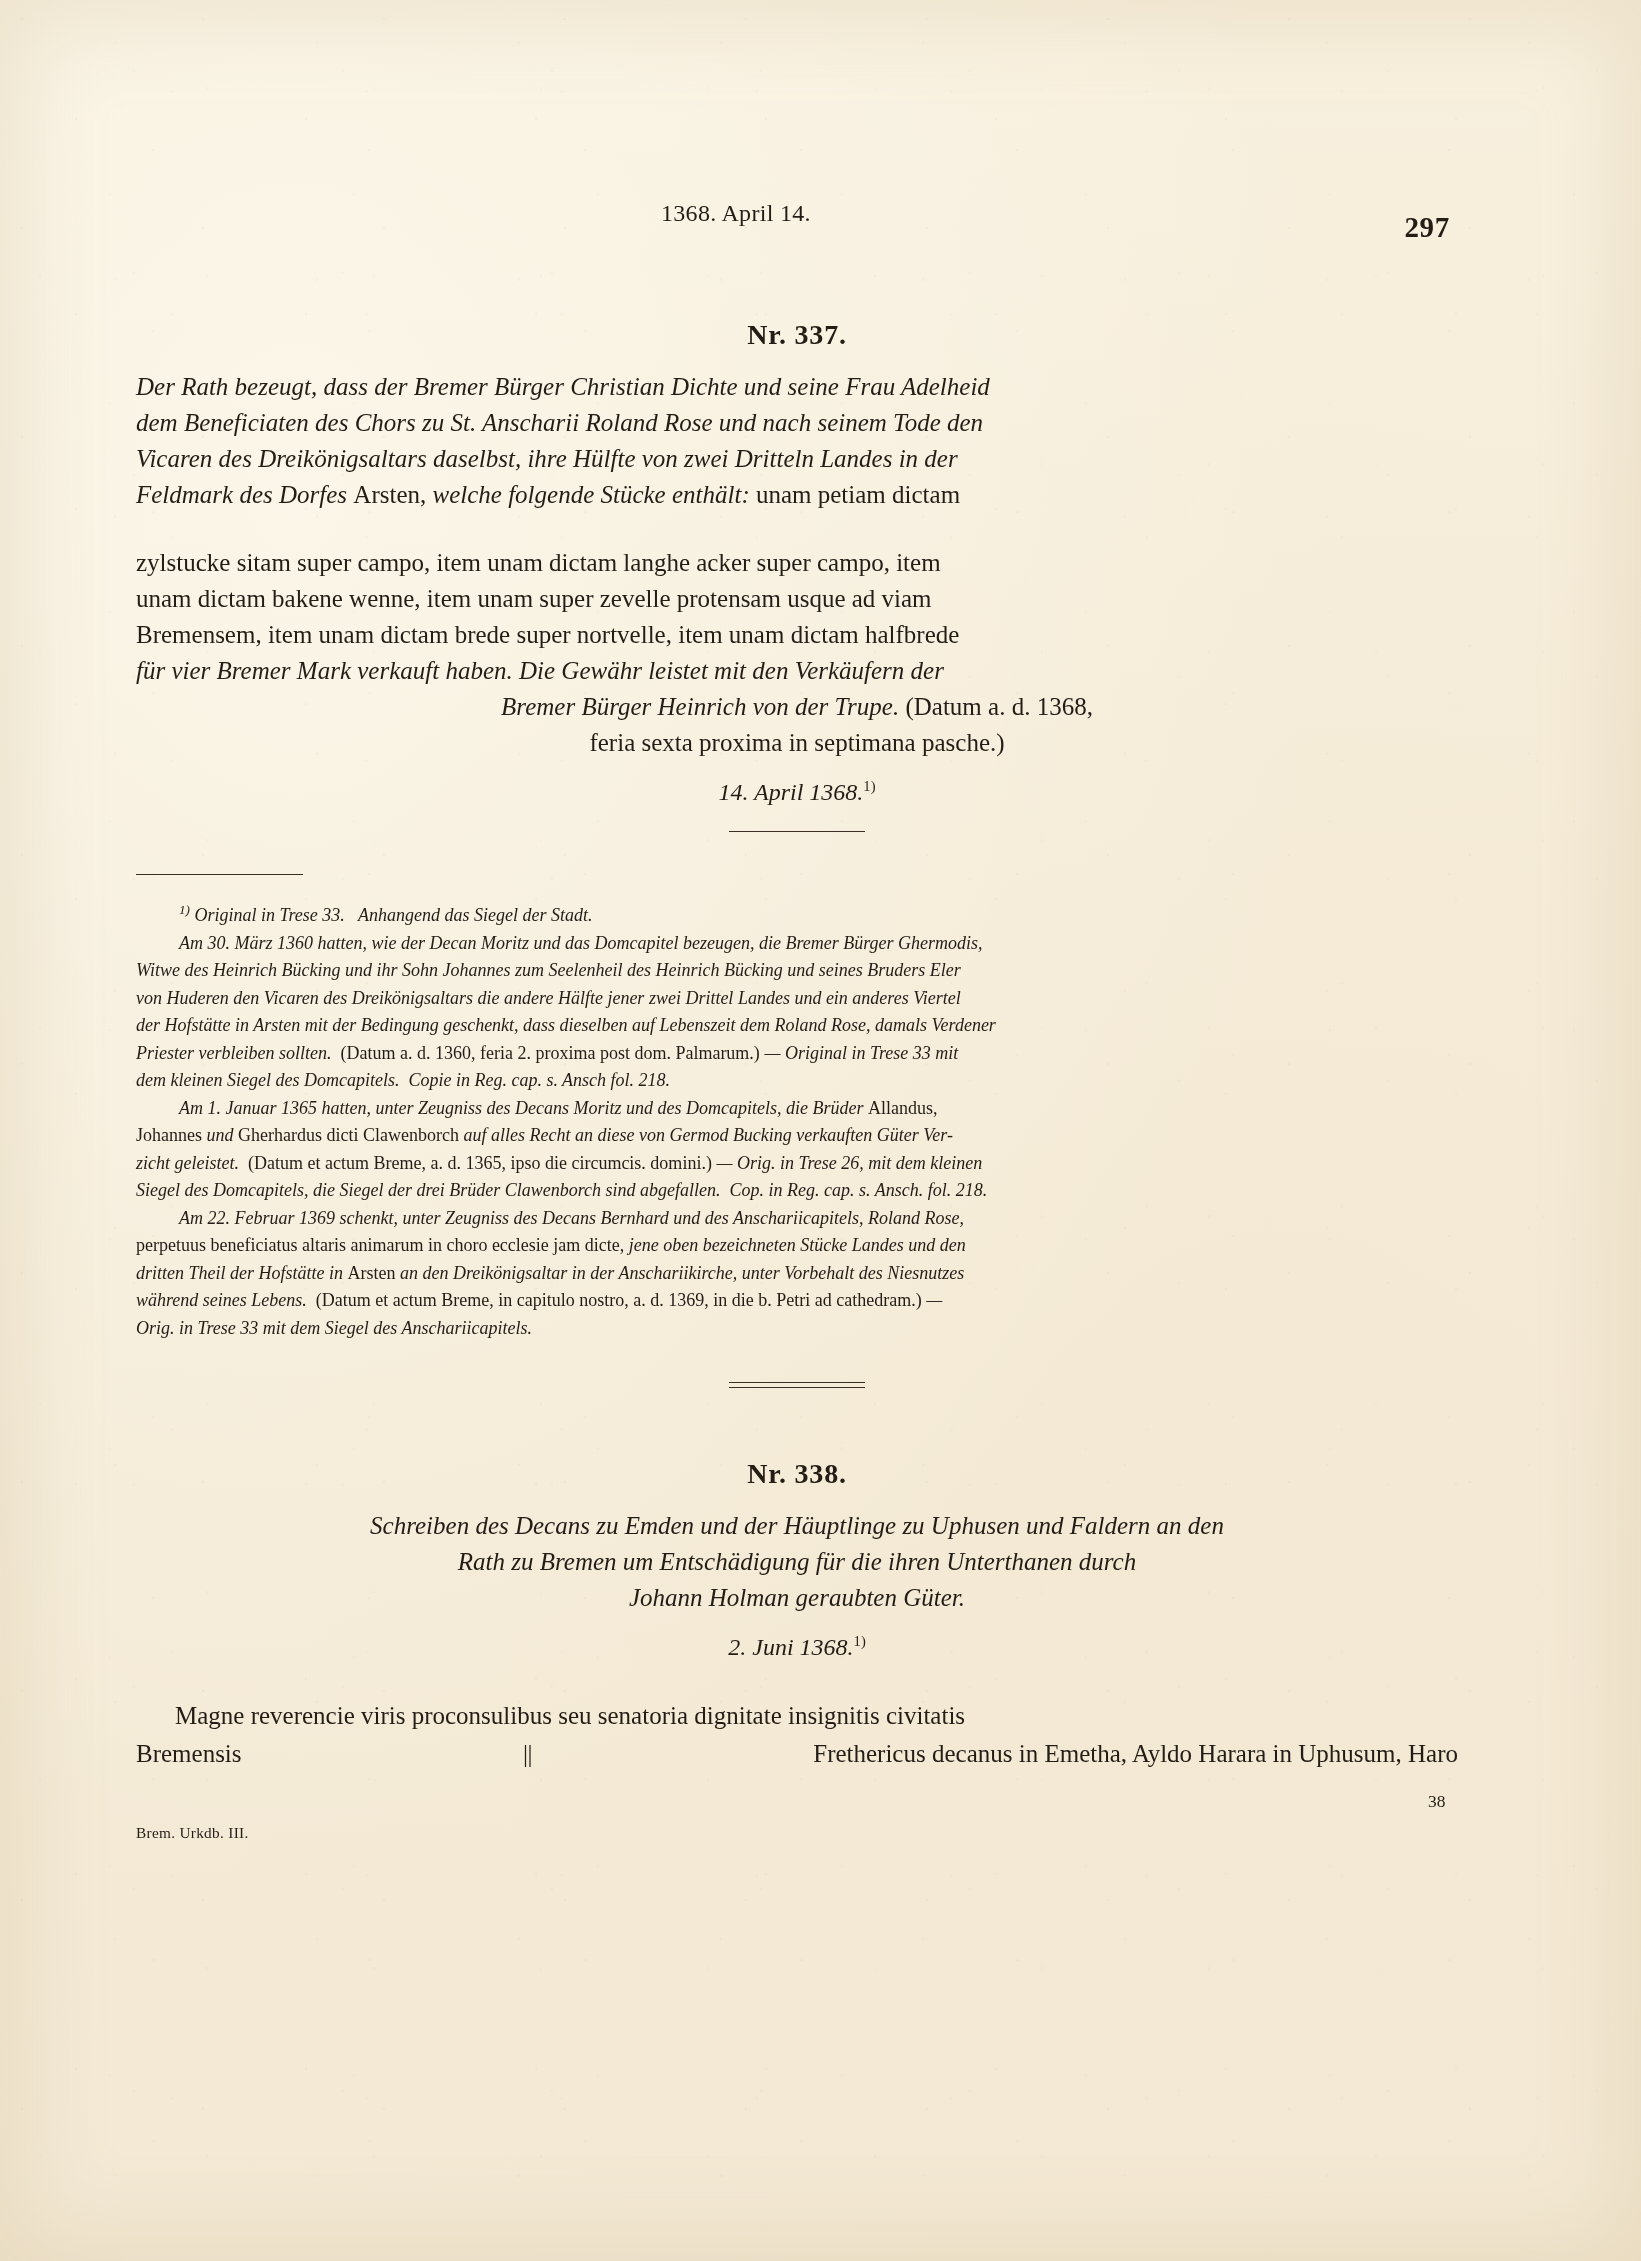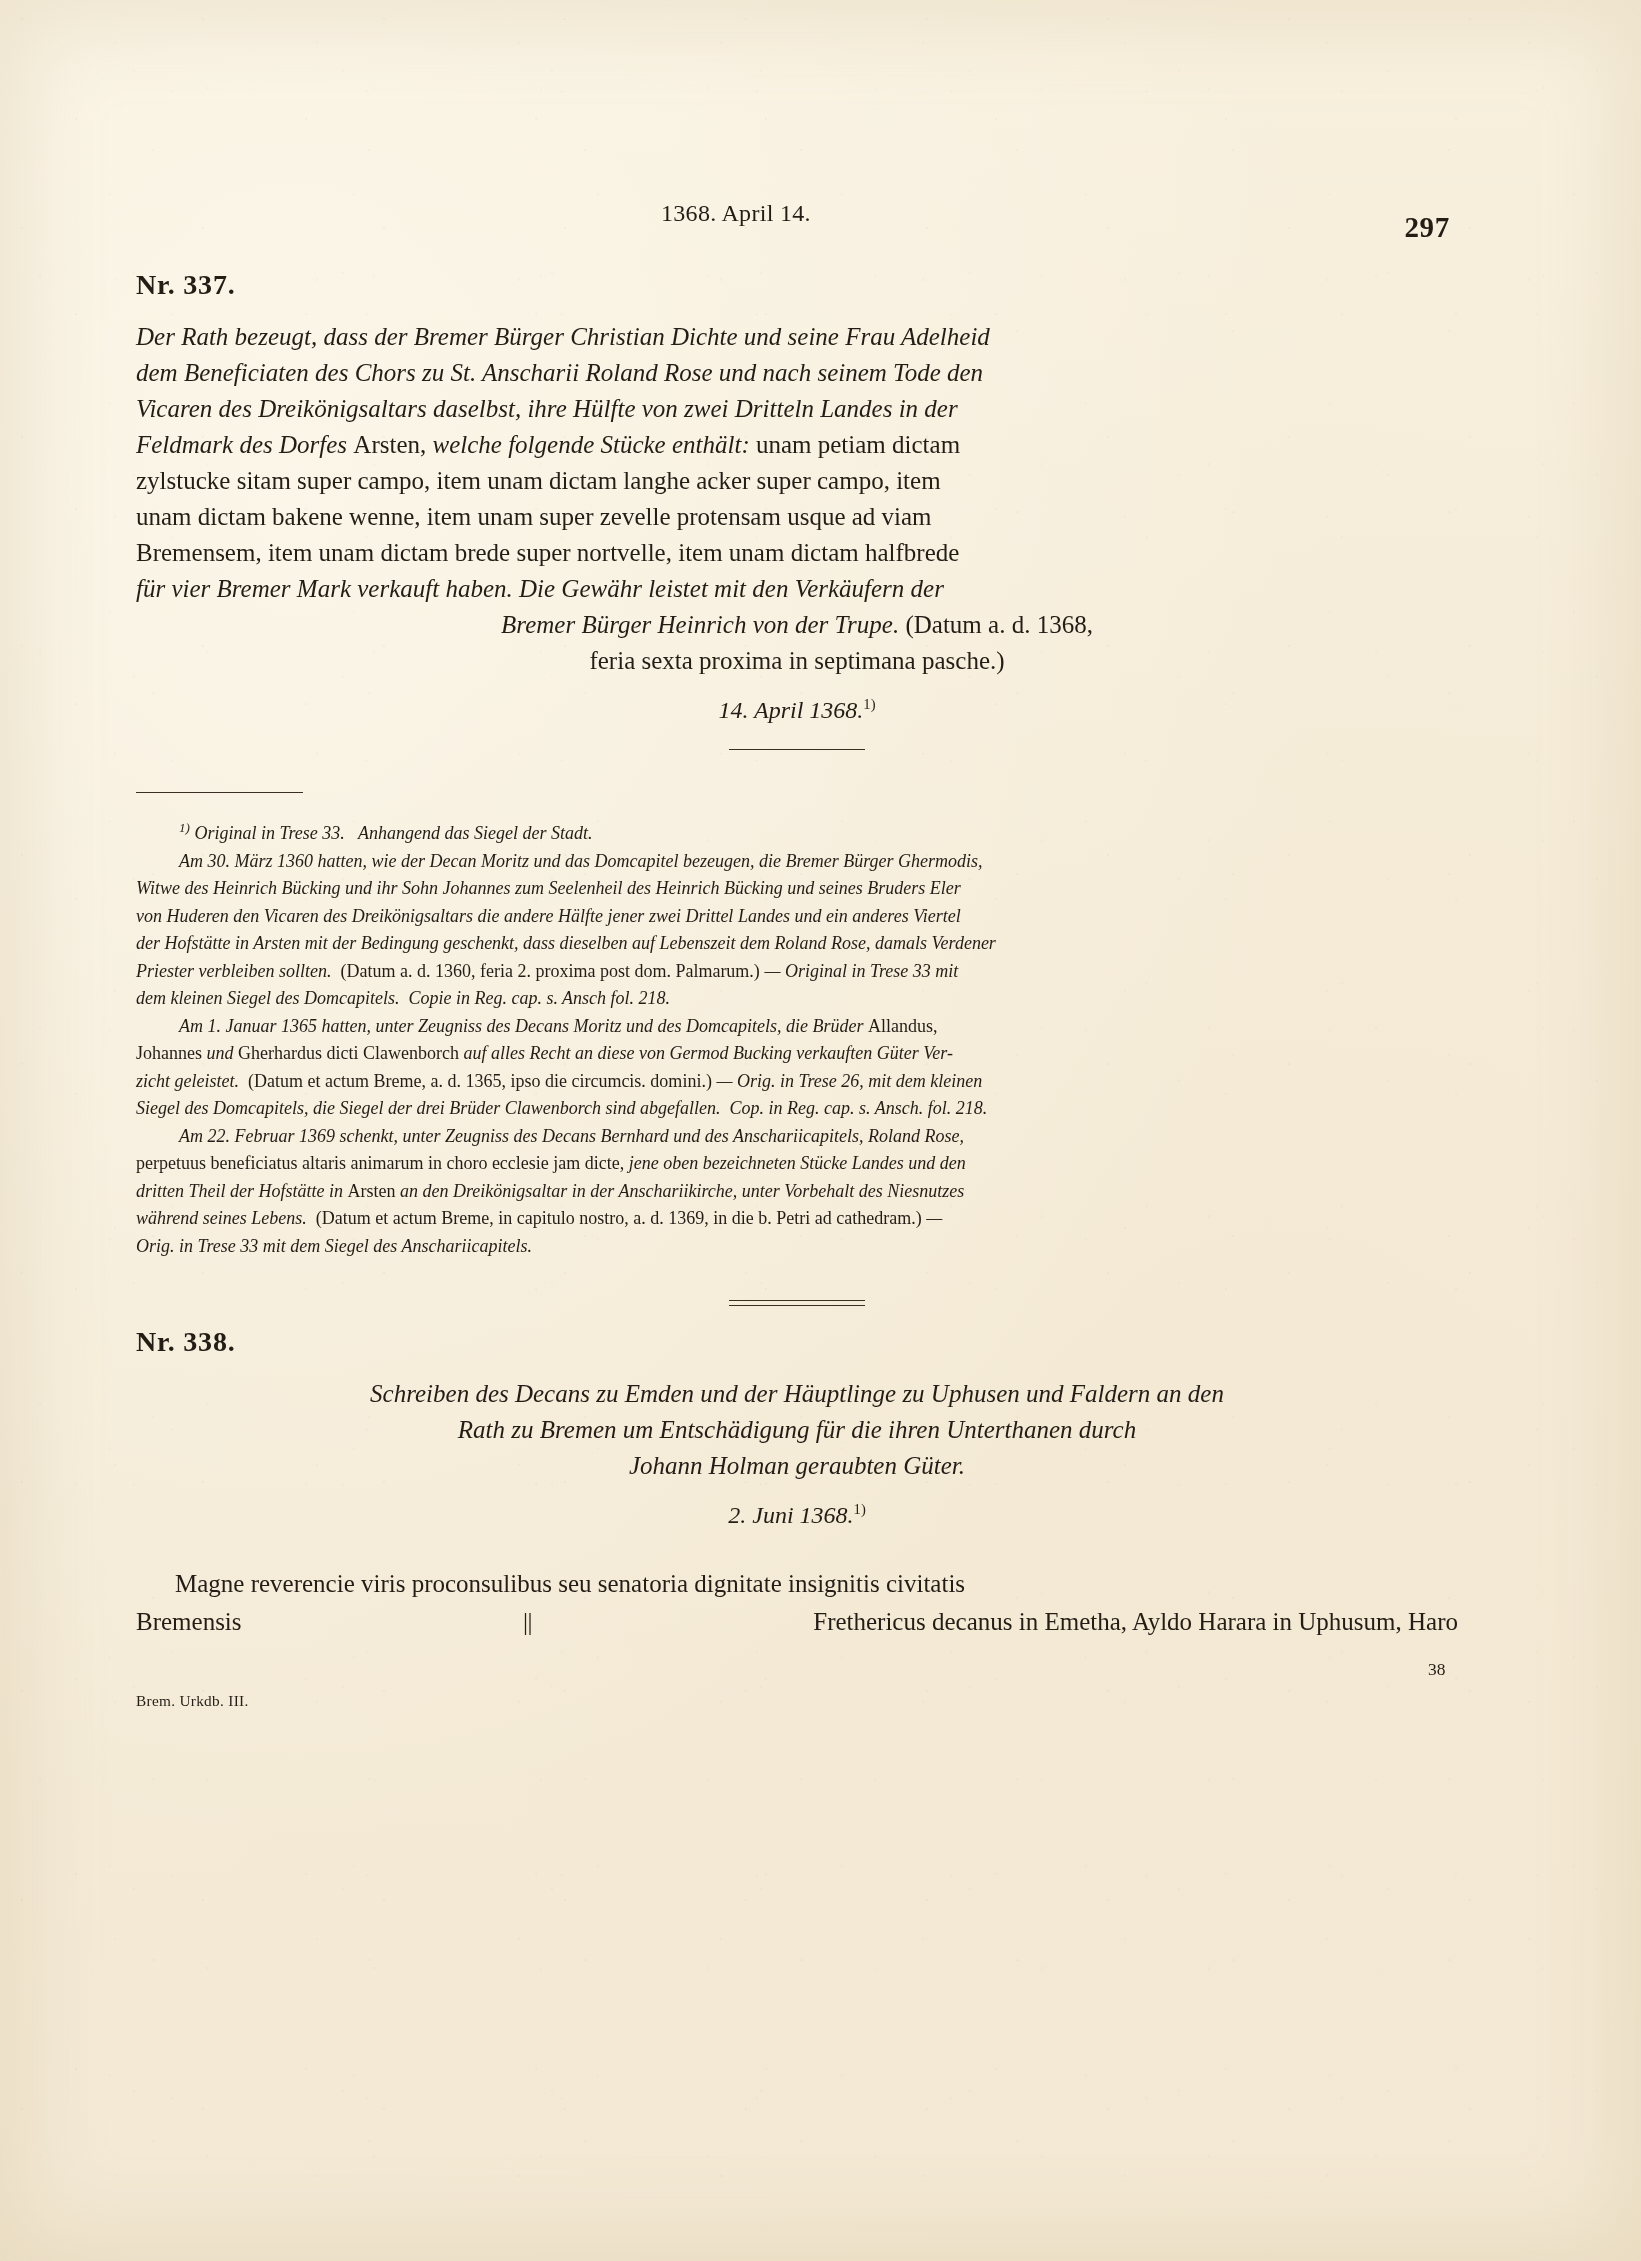--- a/index.html
+++ b/index.html
@@ -70,25 +70,25 @@
     right: 8px;
     top: -5.6px;
     font-size: 29px;
     font-weight: 700;
     letter-spacing: 0.7px;
     margin-top: 17px;
   }
 
   
   .doc-number {
-    text-align: left;
+    text-align: center;
     font-size: 28px;
     font-weight: 700;
     letter-spacing: 0.8px;
-    margin-top: 20px;
+    margin-top: 70px;
   }
 
   
   .regest {
     margin-top: 18px;
     font-size: 25px;
     line-height: 36px;
     text-align: center;
   }
   .regest .ln {
@@ -207,21 +207,21 @@
       <div class="runhead-pageno">297</div>
     </div>
 
     <div class="doc-number">Nr. 337.</div>
 
     <div class="regest" id="regest337">
         <div class="ln" style="display: block; text-align: justify;"><span class="it">Der Rath bezeugt, dass der Bremer Bürger Christian Dichte und seine Frau Adelheid</span></div>
         <div class="ln" style="display: block; text-align: justify;"><span class="it">dem Beneficiaten des Chors zu St. Anscharii Roland Rose und nach seinem Tode den</span></div>
         <div class="ln" style="display: block; text-align: justify;"><span class="it">Vicaren des Dreikönigsaltars daselbst, ihre Hülfte von zwei Dritteln Landes in der</span></div>
         <div class="ln" style="display: block; text-align: justify;"><span class="it">Feldmark des Dorfes </span><span class="ro">Arsten, </span><span class="it">welche folgende Stücke enthält: </span><span class="ro">unam petiam dictam</span></div>
-        <div class="ln" style="display: block; text-align: justify;"><span class="ro">zylstucke sitam super campo, item unam dictam langhe acker super campo, item</span></div>
+        <div class="ln" style="display: block; text-align: justify; margin-top: 32px;"><span class="ro">zylstucke sitam super campo, item unam dictam langhe acker super campo, item</span></div>
         <div class="ln" style="display: block; text-align: justify;"><span class="ro">unam dictam bakene wenne, item unam super zevelle protensam usque ad viam</span></div>
         <div class="ln" style="display: block; text-align: justify;"><span class="ro">Bremensem, item unam dictam brede super nortvelle, item unam dictam halfbrede</span></div>
         <div class="ln" style="display: block; text-align: justify;"><span class="it">für vier Bremer Mark verkauft haben.  Die Gewähr leistet mit den Verkäufern der</span></div>
         <div class="ln"><span class="it">Bremer Bürger Heinrich von der Trupe. </span><span class="ro">(Datum a. d. 1368,</span></div>
         <div class="ln"><span class="ro">feria sexta proxima in septimana pasche.)</span></div>
       </div>
 
     <div class="dateline">
       <span>14. April 1368.</span><sup>1)</sup>
     </div>

